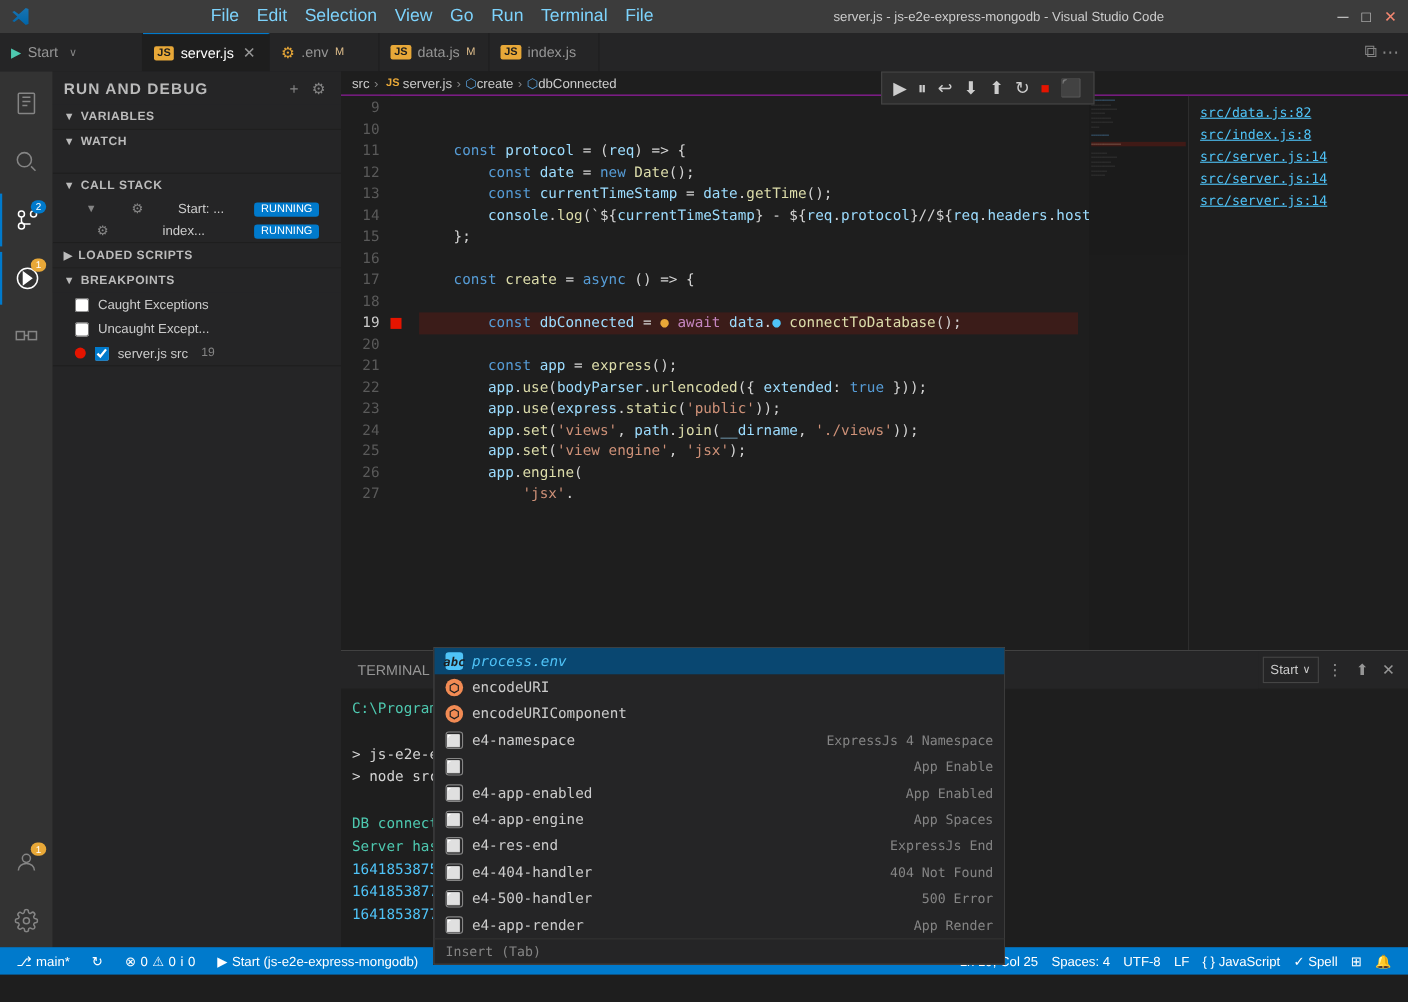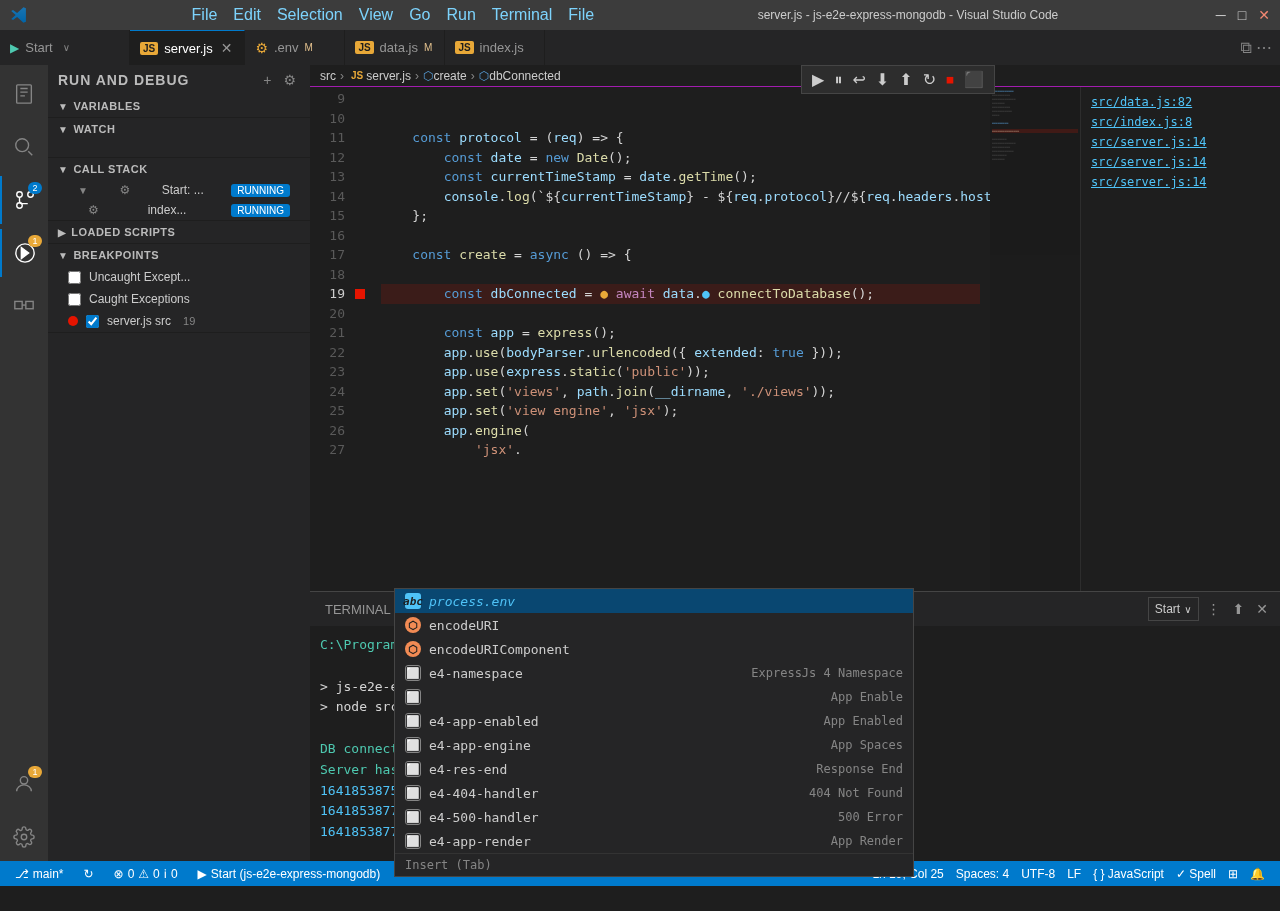--- a/index.html
+++ b/index.html
@@ -309,26 +309,26 @@
     </div>
 
     <div class="sidebar-section">
       <div class="sidebar-section-header">
         <span class="chevron">▼</span>
         <span>BREAKPOINTS</span>
       </div>
 
       <div class="breakpoint-item">
         <input type="checkbox" class="bp-checkbox" style="">
-        <span>Uncaught Except...</span>
+        <span>Caught Exceptions</span>
       </div>
 
       <div class="breakpoint-item">
         <input type="checkbox" class="bp-checkbox" style="">
-        <span>Caught Exceptions</span>
+        <span>Uncaught Except...</span>
       </div>
 
       <div class="breakpoint-item">
         <span class="bp-dot"></span>
         <input type="checkbox" class="bp-checkbox" checked="" style="">
         <span>server.js src</span>
         <span style="color:#858585; font-size:11px; margin-left:4px;">19</span>
       </div>
     </div>
   </div>
@@ -588,21 +588,21 @@
 
   <div class="ac-item">
     <div class="ac-icon square">⬜</div>
     <span class="ac-label">e4-app-engine</span>
     <span class="ac-type">App Spaces</span>
   </div>
 
   <div class="ac-item">
     <div class="ac-icon square">⬜</div>
     <span class="ac-label">e4-res-end</span>
-    <span class="ac-type">Response End</span>
+    <span class="ac-type">ExpressJs End</span>
   </div>
 
   <div class="ac-item">
     <div class="ac-icon square">⬜</div>
     <span class="ac-label">e4-404-handler</span>
     <span class="ac-type">404 Not Found</span>
   </div>
 
   <div class="ac-item">
     <div class="ac-icon square">⬜</div>

